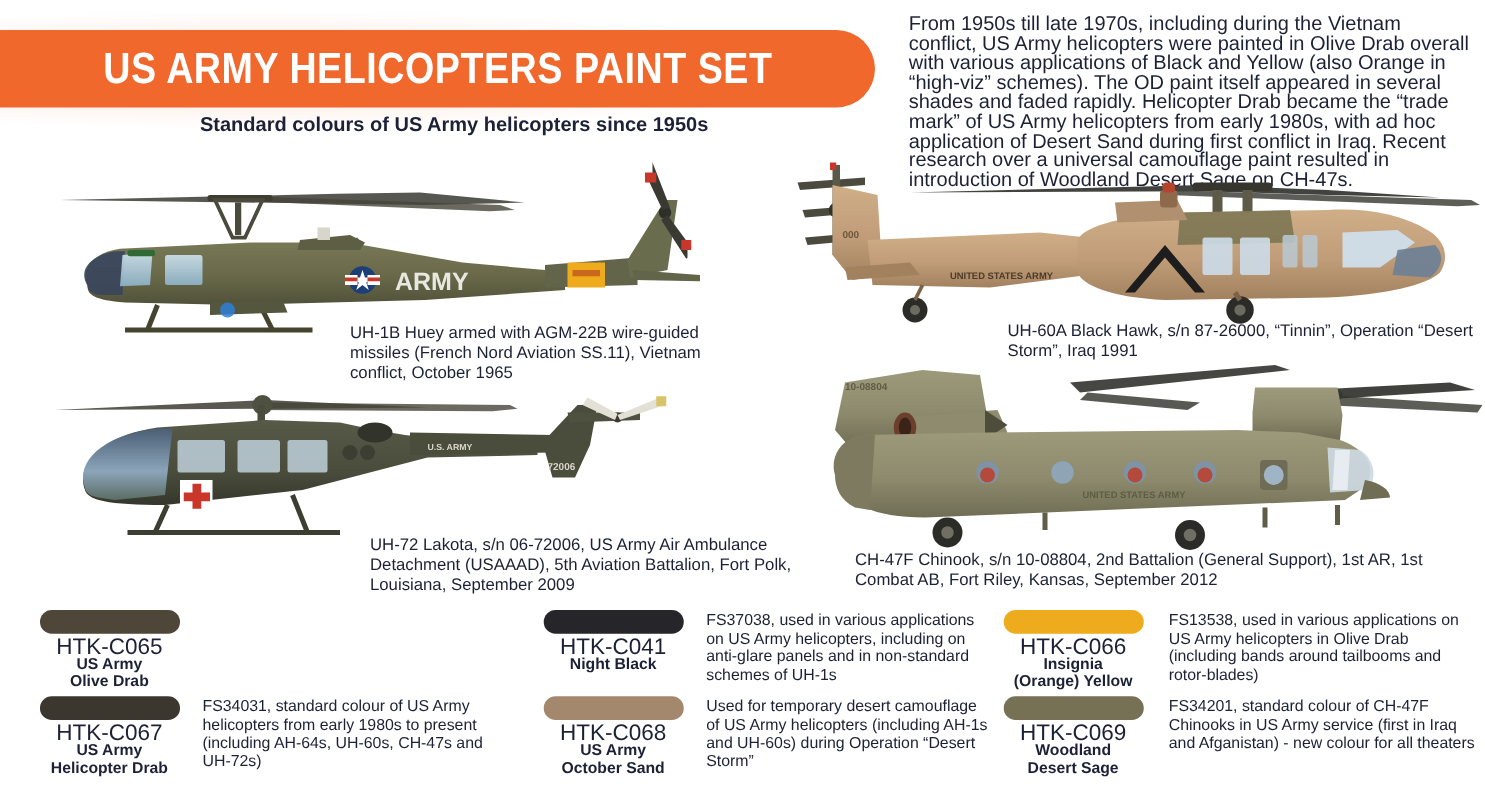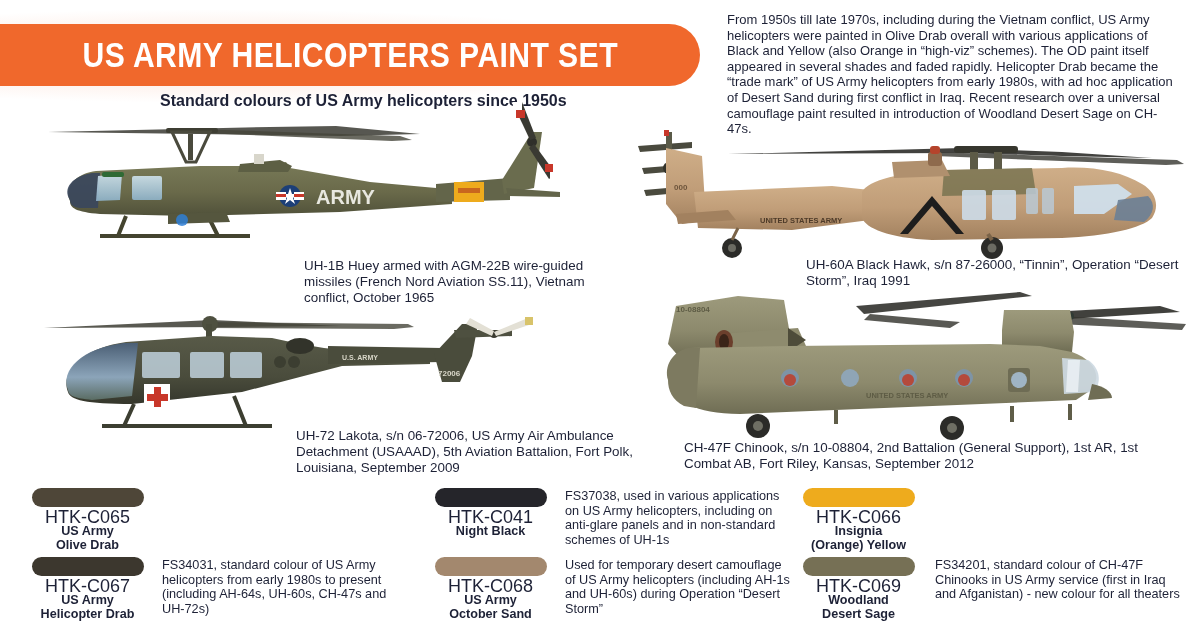--- a/index.html
+++ b/index.html
@@ -40,33 +40,33 @@
 
   .subtitle {
     position: absolute; left: 160px; top: 92px;
     font-size: 16px; font-weight: 700; color: #1d2136;
     white-space: nowrap;
   }
 
   
   .intro {
     position: absolute; left: 727px; top: 12px; width: 452px;
-    font-size: 13px; line-height: 15.6px; color: #1d2136;
+    font-size: 16px; line-height: 15.6px; color: #1d2136;
   }
 
   
   .caption { position: absolute; font-size: 13.4px; line-height: 16px; color: #1d2136; }
-  #cap-huey    { left: 304px; top: 258px; width: 320px; }
+  #cap-huey    { left: 280px; top: 258px; width: 320px; }
   #cap-lakota  { left: 296px; top: 428px; width: 370px; }
   #cap-hawk    { left: 806px; top: 257px; width: 380px; }
   #cap-chinook { left: 684px; top: 440px; width: 500px; }
 
   
   .heli { position: absolute; }
-  #art-huey    { left: 40px;  top: 96px; width: 530px; height: 150px; }
+  #art-huey    { left: 40px;  top: 124px; width: 530px; height: 150px; }
   #art-lakota  { left: 42px;  top: 300px; width: 500px; height: 135px; }
   #art-hawk    { left: 632px; top: 128px; width: 556px; height: 130px; }
   #art-chinook { left: 660px; top: 288px; width: 528px; height: 152px; }
 
   
   .swatch-panel {
     position: absolute; left: 0; top: 482px; width: 1188px; height: 155px;
   }
   .swatch-col { position: absolute; top: 0; width: 396px; height: 155px; }
   #col-1 { left: 0px; }
@@ -408,20 +408,21 @@
     </div>
 
     <div class="swatch-col" id="col-3">
       <div class="swatch-row r1">
         <div class="chip-block">
           <span class="chip" style="background: rgb(238, 171, 29);"></span>
           <div class="chip-code">HTK-C066</div>
           <div class="chip-name">Insignia</div>
           <div class="chip-name">(Orange) Yellow</div>
         </div>
+        <div class="chip-desc">FS13538, used in various applications on US Army helicopters in Olive Drab (including bands around tailbooms and rotor-blades)</div>
       </div>
       <div class="swatch-row r2">
         <div class="chip-block">
           <span class="chip" style="background: rgb(118, 112, 85);"></span>
           <div class="chip-code">HTK-C069</div>
           <div class="chip-name">Woodland</div>
           <div class="chip-name">Desert Sage</div>
         </div>
         <div class="chip-desc">FS34201, standard colour of CH-47F Chinooks in US Army service (first in Iraq and Afganistan) - new colour for all theaters</div>
       </div>

